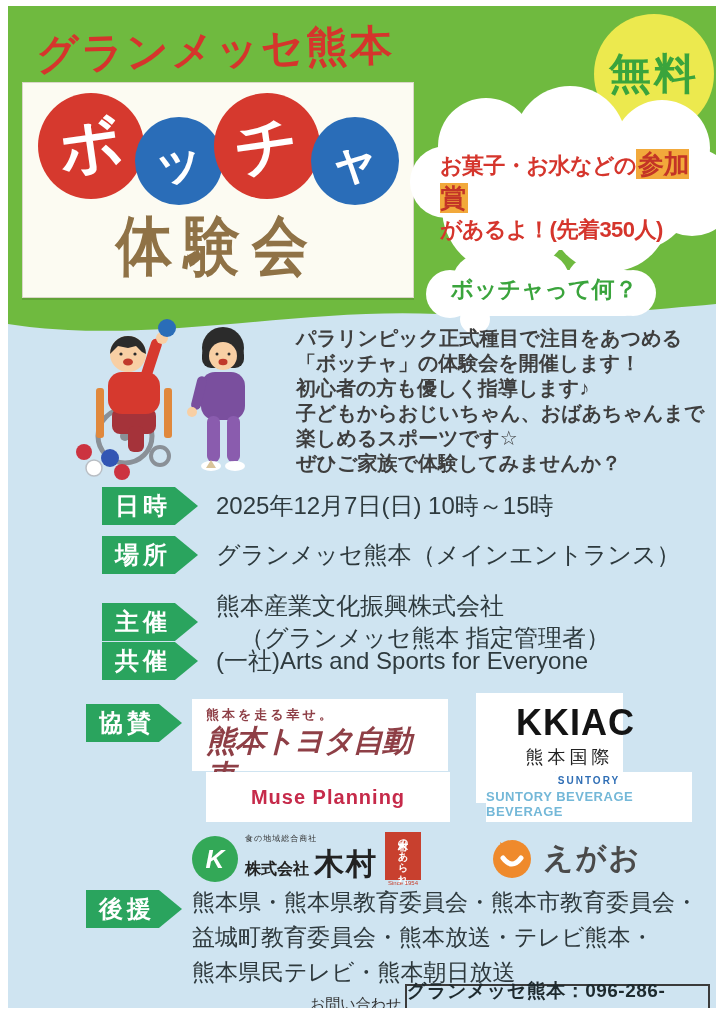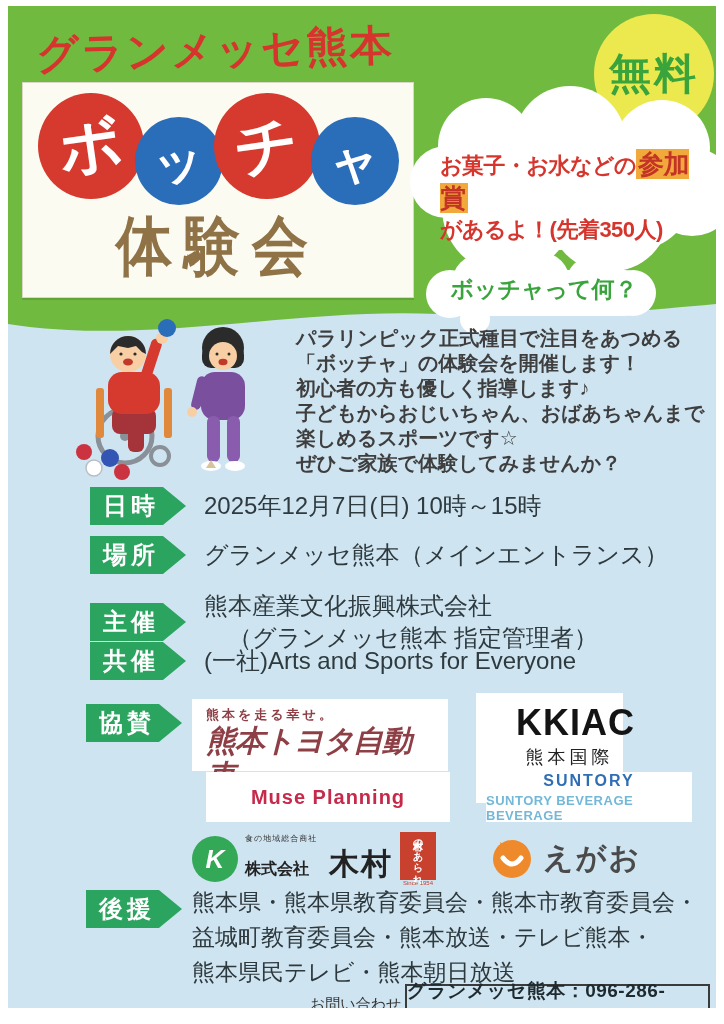--- a/index.html
+++ b/index.html
@@ -53,21 +53,21 @@
     color:#3aa43c; font-size:23px; font-weight:900; }
 
   
   .illustration { position:absolute; left:62px; top:310px; }
 
   
   .about { position:absolute; left:288px; top:320px; width:420px; color:#3e3e3e;
     font-size:20px; font-weight:bold; line-height:25px; white-space:nowrap; }
 
   
-  .info-row { position:absolute; left:82px; display:flex; align-items:center; gap:18px;justify-content:space-between; }
+  .info-row { position:absolute; left:94px; display:flex; align-items:center; gap:18px;justify-content:space-between; }
   .tag { width:96px; height:38px; background:#2aa45e; color:#fff; font-size:24px; font-weight:bold;
     text-align:center; line-height:38px; letter-spacing:4px; flex:0 0 auto;
     clip-path:polygon(0 0,76% 0,100% 50%,76% 100%,0 100%); padding-right:14px; }
   .tag-abs { position:absolute; left:78px; }
   .val { font-size:24px; color:#2e3a3e; font-weight:500; white-space:nowrap; }
   .val .indent { padding-left:24px; display:block; }
   .row-date { top:481px; } .row-place { top:530px; } .row-host { top:584px; align-items:center; } .row-co { top:636px; }
 
   
   .logo-box { position:absolute; background:#fff; }
@@ -76,28 +76,28 @@
   .toyota .name { display:inline-block; font-size:30px; color:#8e3f46; font-weight:900; font-style:italic;
     border-bottom:4px solid #8e3f46; line-height:1.15; letter-spacing:-1px; }
   .kkiac { left:468px; top:687px; width:147px; height:110px; text-align:center; padding-top:12px;padding-left:40px; }
   .kkiac .name { font-size:36px; font-weight:900; color:#141414; letter-spacing:1px; line-height:1; }
   .kkiac .sub { font-size:18px; color:#222; letter-spacing:4px; margin-top:4px; }
   .kkiac .sub-en { font-size:6.5px; color:#666; margin-top:6px; letter-spacing:0; }
   .muse { left:198px; top:766px; width:244px; height:50px; display:flex; align-items:center; justify-content:center;
     font-size:20px; color:#c62a4a; font-weight:bold; letter-spacing:1px; }
   .suntory { left:478px; top:766px; width:206px; height:50px; display:flex; flex-direction:column;
     align-items:center; justify-content:center; }
-  .suntory .brand { font-size:16px; font-weight:900; color:#2f6eb5; letter-spacing:2px; }
+  .suntory .brand { font-size:10px; font-weight:900; color:#2f6eb5; letter-spacing:2px; }
   .suntory .name { font-size:13px; font-weight:bold; color:#74b8d8; margin-top:3px; letter-spacing:0.5px; }
 
   .kimura { position:absolute; left:184px; top:826px; display:flex; align-items:center; gap:7px; }
   .k-circle { width:46px; height:46px; border-radius:50%; background:#33a857; color:#fff; font-weight:900;
     font-style:italic; font-size:26px; display:flex; align-items:center; justify-content:center; }
   .k-col .k-tag { font-size:8px; color:#333; letter-spacing:1px; }
-  .k-row { display:flex; align-items:baseline; gap:20px; }
+  .k-row { display:flex; align-items:baseline; gap:5px; }
   .k-prefix { font-size:16px; font-weight:bold; color:#222; }
   .k-name { font-size:30px; font-weight:900; color:#222; letter-spacing:2px; }
   .k-seal { width:36px; height:48px; background:#c8402e; color:#fff; writing-mode:vertical-rl;
     font-size:10px; font-weight:bold; display:flex; align-items:center; justify-content:center; line-height:1.1; }
   .k-seal-wrap { text-align:center; }
   .k-since { font-size:6px; color:#c8402e; }
 
   .egao { position:absolute; left:482px; top:830px; display:flex; align-items:center; gap:9px; }
   .egao-name { font-size:30px; font-weight:900; color:#4a4a4a; letter-spacing:2px; }
 

